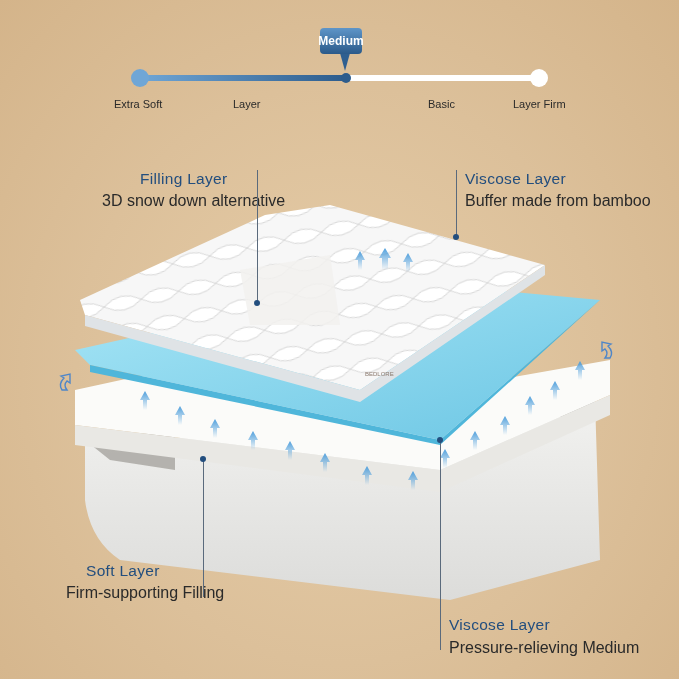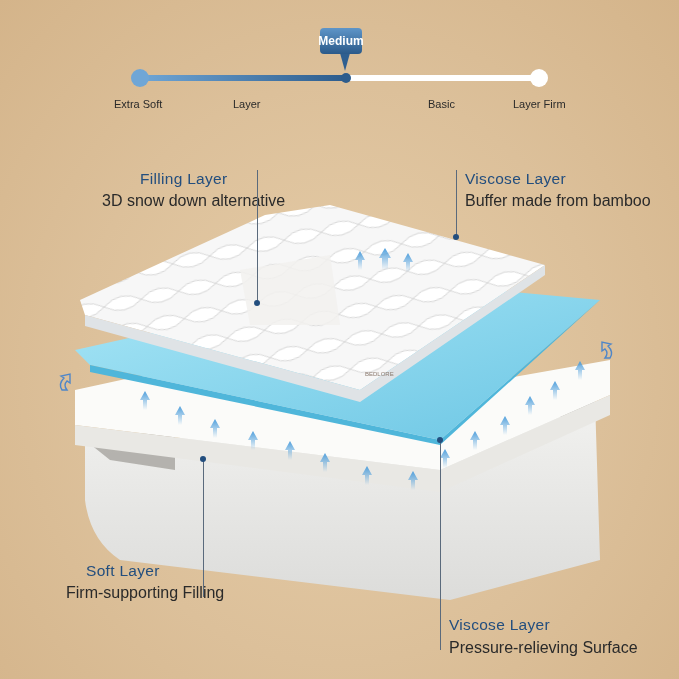--- a/index.html
+++ b/index.html
@@ -125,15 +125,15 @@
 <div class="desc" style="left:465px;top:192px">Buffer made from bamboo</div>
 <div class="vline" style="left:456px;top:170px;height:66px"></div>
 <div class="dot" style="left:453px;top:234px"></div>
 
 <div class="title" style="left:86px;top:562px">Soft Layer</div>
 <div class="desc" style="left:66px;top:584px">Firm-supporting Filling</div>
 <div class="vline" style="left:203px;top:459px;height:138px"></div>
 <div class="dot" style="left:200px;top:456px"></div>
 
 <div class="title" style="left:449px;top:616px">Viscose Layer</div>
-<div class="desc" style="left:449px;top:639px">Pressure-relieving Surface</div>
+<div class="desc" style="left:449px;top:639px">Pressure-relieving Medium</div>
 <div class="vline" style="left:440px;top:440px;height:210px"></div>
 <div class="dot" style="left:437px;top:437px"></div>
 
 </body></html>

